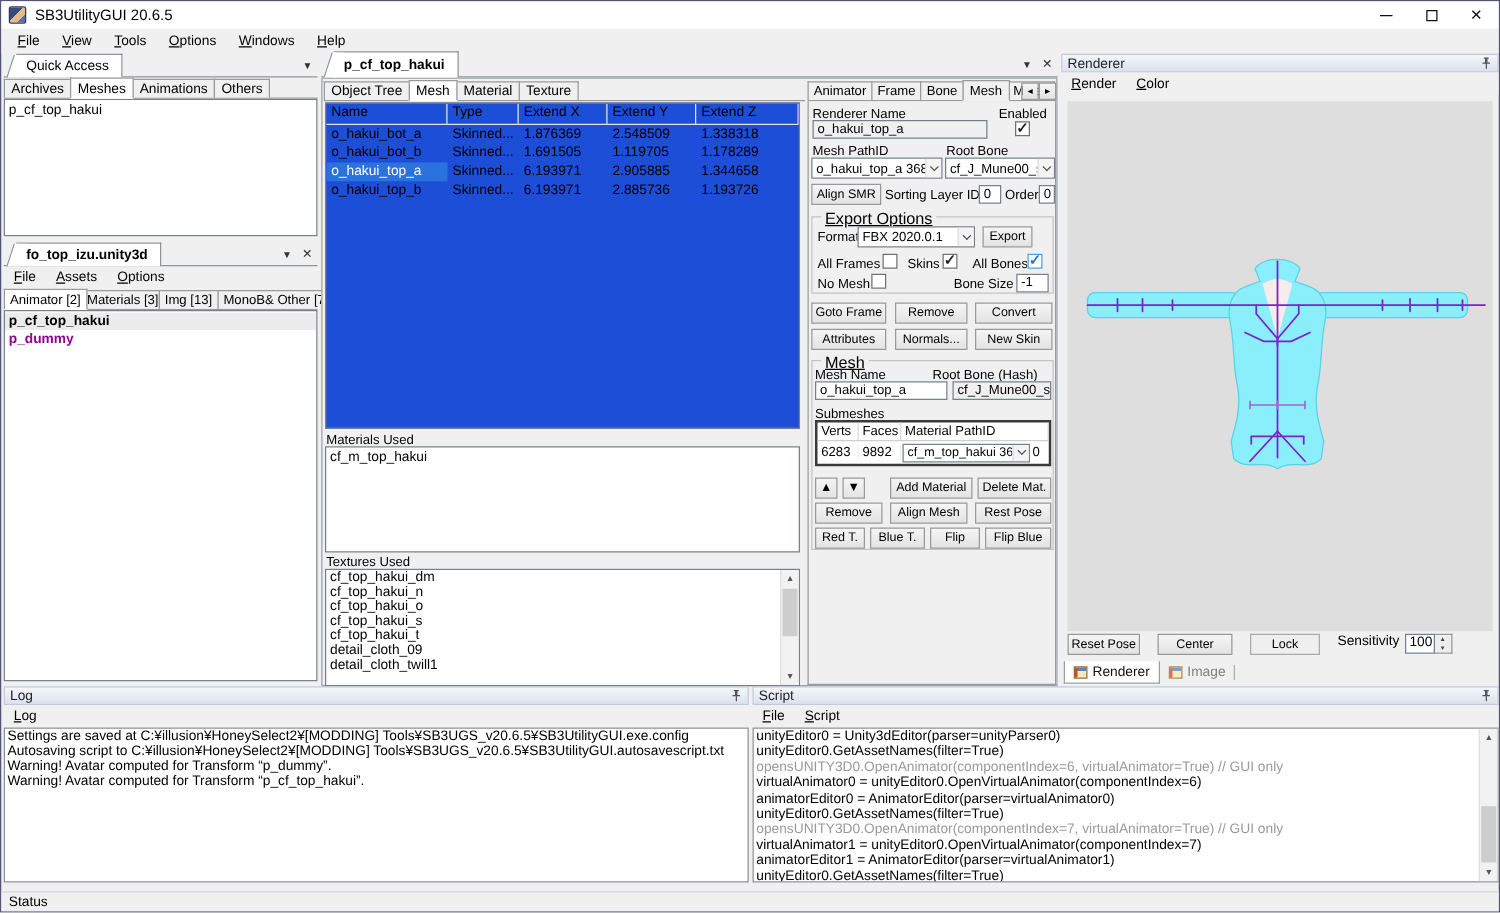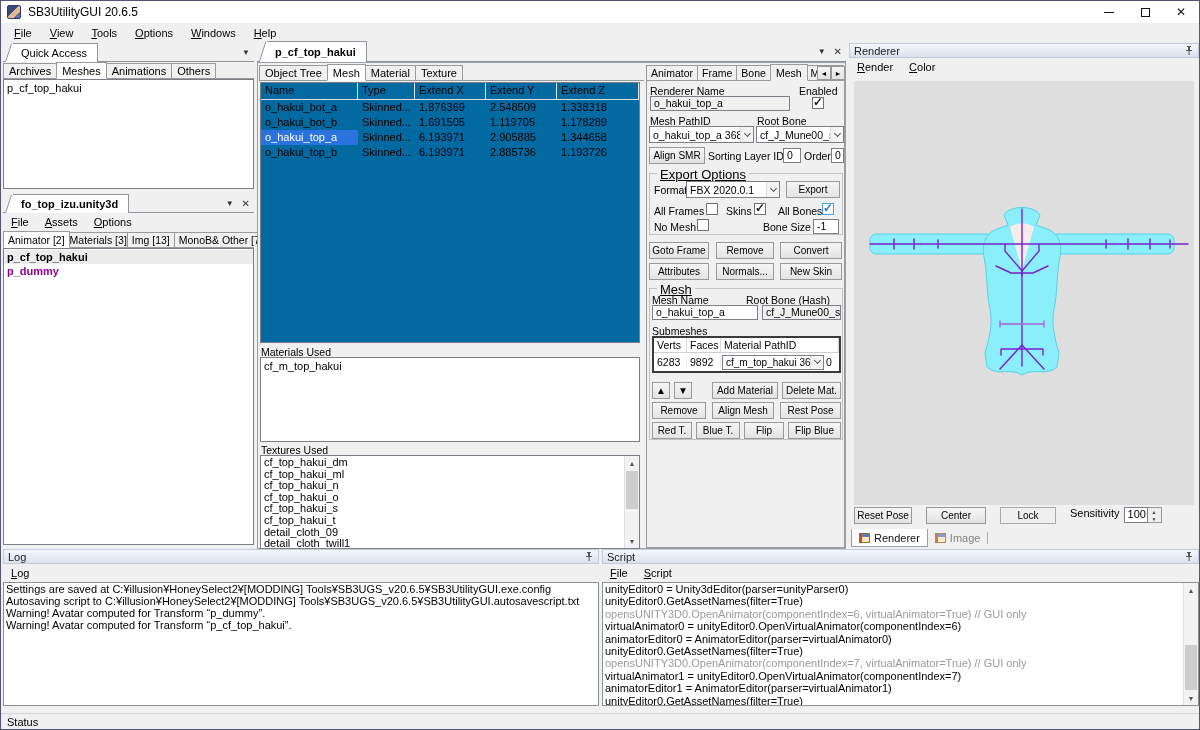--- a/index.html
+++ b/index.html
@@ -66,21 +66,21 @@
   .cap{height:15px;background:linear-gradient(var(--caption_grad_top),var(--caption_grad_bottom));
     border:1px solid #c2cadb;display:flex;align-items:center;padding:0 4px;color:#222;}
   .cap .cap-t{flex:1;}
   .pin{width:10px;height:11px;}
   
   .vscroll{position:absolute;right:0;top:0;bottom:0;width:15px;background:#f2f2f2;border-left:1px solid #e0e0e0;}
   .sb-btn{height:14px;display:flex;align-items:center;justify-content:center;font-size:7px;color:#555;}
   .sb-btn.bottom{position:absolute;bottom:0;left:0;right:0;}
   .sb-thumb{position:absolute;left:1px;right:1px;background:#cdcdcd;}
   
-  .lv{position:absolute;background:#0369a1;border:1px solid #7a7f88;overflow:hidden;}
+  .lv{position:absolute;background:#1d4ed8;border:1px solid #7a7f88;overflow:hidden;}
   .lv-head{display:flex;height:17px;border-bottom:1px solid #e3e3e3;}
   .lv-head .c{border-right:1px solid #e3e3e3;padding:1px 4px;}
   .lv-row{display:flex;height:15px;line-height:15px;}
   .lv-row .c{padding:0 4px;white-space:nowrap;overflow:hidden;}
   .c1{width:97px;} .c2{width:57px;} .c3{width:71px;} .c4{width:71px;} .c5{flex:1;}
   .c.sel{background:var(--selection);color:#fff;}
   
   .sm-table{position:absolute;border:2px solid #3a3a3a;background:#fff;}
   .sm-head{display:flex;height:15px;border-bottom:1px solid #cfcfcf;font-size:10.5px;}
   .sm-head span{border-right:1px solid #d8d8d8;padding:0 3px;line-height:15px;}
@@ -241,21 +241,20 @@
 
         <div class="lbl" style="left:2px;top:282px;">Materials Used</div>
         <div class="listbox abs" style="left:1px;top:293px;width:380px;height:85px;">
           <div class="li">cf_m_top_hakui</div>
         </div>
 
         <div class="lbl" style="left:2px;top:380px;">Textures Used</div>
         <div class="listbox abs" style="left:1px;top:391px;width:380px;height:94px;">
           <div style="margin-right:15px;">
             <div class="li" style="line-height:11.6px;">cf_top_hakui_dm</div>
-              <div class="li" style="line-height:11.6px;">cf_top_hakui_ml</div>
               <div class="li" style="line-height:11.6px;">cf_top_hakui_n</div>
               <div class="li" style="line-height:11.6px;">cf_top_hakui_o</div>
               <div class="li" style="line-height:11.6px;">cf_top_hakui_s</div>
               <div class="li" style="line-height:11.6px;">cf_top_hakui_t</div>
               <div class="li" style="line-height:11.6px;">detail_cloth_09</div>
               <div class="li" style="line-height:11.6px;">detail_cloth_twill1</div>
           </div>
           <div class="vscroll">
             <div class="sb-btn">▲</div>
             <div class="sb-thumb" style="top:15px;height:38px;"></div>
@@ -306,21 +305,21 @@
 
           <div class="grp" style="left:2px;top:92px;width:194px;height:62px;">
             <div class="grp-title">Export Options</div>
             <div class="lbl" style="left:4px;top:10px;">Format</div>
             <div class="combo abs" style="left:36px;top:7px;width:94px;">
               <span class="combo-text">FBX 2020.0.1</span>
                 <span class="combo-arrow">
                   <span class="chev"></span>
                 </span>
             </div>
-            <span class="btn abs" style="left:136px;top:7px;width:54px;">Export</span>
+            <span class="btn abs" style="left:136px;top:7px;width:40px;">Export</span>
             <div class="lbl" style="left:4px;top:31px;">All Frames</div>
             <span class="cb abs" style="left:56px;top:29px;"></span>
             <div class="lbl" style="left:76px;top:31px;">Skins</div>
             <span class="cb abs on" style="left:104px;top:29px;"></span>
             <div class="lbl" style="left:128px;top:31px;">All Bones</div>
             <span class="cb focus abs on" style="left:172px;top:29px;"></span>
             <div class="lbl" style="left:4px;top:47px;">No Mesh</div>
             <span class="cb abs" style="left:47px;top:45px;"></span>
             <div class="lbl" style="left:113px;top:47px;">Bone Size</div>
             <div class="tb abs" style="left:163px;top:45px;width:26px;">-1</div>

